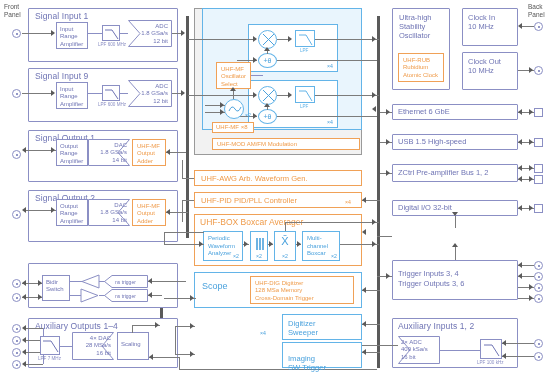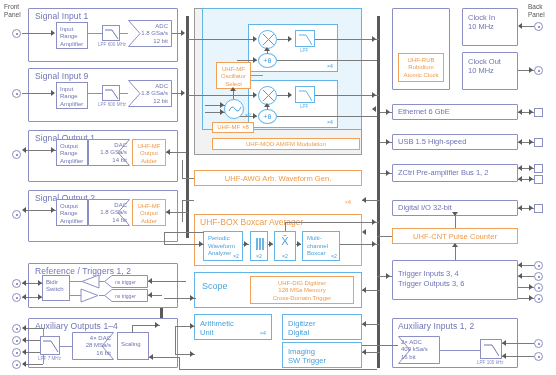--- a/index.html
+++ b/index.html
@@ -47,21 +47,20 @@
   }
   .bbox-lg{font-size:7.6px;line-height:9px;}
   .obox{                    
     border:1px solid #f0a157;
     background:#ffffff;
     color:#ef9b4a;
     font-size:6px;
     line-height:7.4px;
     box-sizing:border-box;
     padding:3px 4px;
-    text-align:center;
   }
   .obox-lg{font-size:7.6px;line-height:9px;}
   .bgrp{border:1px solid #63b4e8;background:#fff;}
   .bgrp-fill{border:1px solid #63b4e8;background:#e9f5fd;}
   .ogrp{border:1px solid #f0a157;background:#fff;}
   .grey-fill{border:1px solid #9a9a9a;background:#f2f2f2;}
   .btitle{position:absolute;color:#4ba2dd;font-size:8.5px;white-space:nowrap;}
   .otitle{position:absolute;color:#ef9b4a;font-size:8.5px;white-space:nowrap;}
 
   
@@ -252,21 +251,20 @@
   </div>
   <div class="blk obox" style="left:132px;top:199px;width:34px;height:27px;">
     <div>UHF-MF</div>
     <div>Output</div>
     <div>Adder</div>
   </div>
   <div class="wh" style="left:166px;top:212px;width:22px;"></div>
   <div class="ar ar-l" style="left:166px;top:209px;"></div>
 
   <div class="blk grp" style="left:28px;top:263px;width:150px;height:45px;"></div>
-  <div class="grp-title" style="left:35px;top:266px;">Reference / Triggers 1, 2</div>
   <div class="bnc" style="left:12px;top:279px;"></div>
   <div class="bnc" style="left:12px;top:293px;"></div>
   <div class="wh" style="left:22px;top:283px;width:20px;"></div>
   <div class="wh" style="left:22px;top:297px;width:20px;"></div>
   <div class="ar ar-l" style="left:22px;top:280px;"></div>
   <div class="ar ar-l" style="left:22px;top:294px;"></div>
   <div class="ar ar-r" style="left:38px;top:280px;"></div>
   <div class="ar ar-r" style="left:38px;top:294px;"></div>
   <div class="blk pbox" style="left:42px;top:275px;width:28px;height:26px;">
     <div>Bidir</div>
@@ -426,20 +424,23 @@
   <div class="blk obox" style="left:212px;top:122px;width:42px;height:11px;padding:1px 3px;">
     <div>UHF-MF ×8</div>
   </div>
   <div class="blk obox" style="left:212px;top:138px;width:148px;height:12px;padding:2px 4px;">
     <div>UHF-MOD AM/FM Modulation</div>
   </div>
 
   <div class="blk obox obox-lg" style="left:194px;top:170px;width:168px;height:16px;padding:3px 6px;">
     <div>UHF-AWG Arb. Waveform Gen.</div>
   </div>
+  <div class="blk obox obox-lg" style="left:194px;top:192px;width:168px;height:16px;padding:3px 6px;">
+    <div>UHF-PID PID/PLL Controller</div>
+  </div>
   <div class="mult-o" style="left:345px;top:199px;">×4</div>
   <div class="wh" style="left:362px;top:200px;width:18px;"></div>
   <div class="ar ar-l" style="left:362px;top:197px;"></div>
   <div class="wh" style="left:182px;top:178px;width:12px;"></div>
   <div class="wv" style="left:182px;top:160px;height:18px;"></div>
   <div class="wh" style="left:182px;top:200px;width:12px;"></div>
   <div class="wv" style="left:182px;top:200px;height:22px;"></div>
 
   <div class="blk ogrp" style="left:194px;top:214px;width:168px;height:52px;"></div>
   <div class="otitle" style="left:200px;top:217px;">UHF-BOX Boxcar Averager</div>
@@ -487,44 +488,45 @@
   <div class="blk obox" style="left:250px;top:276px;width:104px;height:28px;">
     <div>UHF-DIG Digitizer</div>
     <div>128 MSa Memory</div>
     <div>Cross-Domain Trigger</div>
   </div>
   <div class="wh" style="left:164px;top:298px;width:32px;"></div>
   <div class="ar ar-r" style="left:190px;top:295px;"></div>
   <div class="wh" style="left:362px;top:290px;width:18px;"></div>
   <div class="ar ar-l" style="left:362px;top:287px;"></div>
 
-  <div class="blk bbox bbox-lg" style="left:194px;top:314px;width:78px;height:26px;padding:4px 5px;">
-    <div>Arithmetic</div>
-    <div>Unit</div>
-  </div>
   <div class="mult-b" style="left:260px;top:330px;">×4</div>
   <div class="blk bbox bbox-lg" style="left:282px;top:314px;width:80px;height:26px;padding:4px 5px;">
     <div>Digitizer</div>
-    <div>Digital</div>
-  </div>
-  <div class="blk bbox bbox-lg" style="left:282px;top:342px;width:80px;height:26px;padding:4px 5px;">
+    <div>Sweeper</div>
+  </div>
+  <div class="blk bbox bbox-lg" style="left:282px;top:342px;width:80px;height:26px;padding:11px 5px;">
     <div>Imaging</div>
     <div>SW Trigger</div>
   </div>
   <div class="wh" style="left:175px;top:326px;width:20px;"></div>
   <div class="wh" style="left:175px;top:354px;width:20px;"></div>
   <div class="wv" style="left:175px;top:326px;height:28px;"></div>
   <div class="ar ar-r" style="left:190px;top:323px;"></div>
   <div class="ar ar-r" style="left:190px;top:351px;"></div>
   <div class="wh" style="left:362px;top:324px;width:18px;"></div>
   <div class="ar ar-l" style="left:362px;top:321px;"></div>
   <div class="wh" style="left:362px;top:352px;width:18px;"></div>
   <div class="ar ar-l" style="left:362px;top:349px;"></div>
 
   <div class="blk grp" style="left:392px;top:8px;width:58px;height:82px;"></div>
+  <div class="lbl" style="left:399px;top:13px;font-size:7.5px;line-height:9px;">
+    <span>Ultra-high</span><br>
+    <span>Stability</span><br>
+    <span>Oscillator</span>
+  </div>
   <div class="blk obox" style="left:398px;top:53px;width:46px;height:29px;">
     <div>UHF-RUB</div>
     <div>Rubidium</div>
     <div>Atomic Clock</div>
   </div>
   <div class="blk grp" style="left:462px;top:8px;width:56px;height:38px;"></div>
   <div class="lbl" style="left:468px;top:13px;font-size:7.5px;line-height:9px;">
     <span>Clock In</span><br>
     <span>10 MHz</span>
   </div>
@@ -571,23 +573,20 @@
   <div class="wh" style="left:380px;top:173px;width:12px;"></div>
   <div class="ar ar-r" style="left:386px;top:170px;"></div>
 
   <div class="blk grp" style="left:392px;top:200px;width:126px;height:16px;"></div>
   <div class="lbl" style="left:398px;top:204px;font-size:7.5px;">Digital I/O 32-bit</div>
   <div class="sq" style="left:534px;top:204px;"></div>
   <div class="wh" style="left:518px;top:208px;width:16px;"></div>
   <div class="ar ar-l" style="left:518px;top:205px;"></div>
   <div class="ar ar-r" style="left:529px;top:205px;"></div>
 
-  <div class="blk obox obox-lg" style="left:392px;top:228px;width:126px;height:16px;padding:3px 6px;">
-    <div>UHF-CNT Pulse Counter</div>
-  </div>
   <div class="wv" style="left:455px;top:216px;height:12px;"></div>
   <div class="ar ar-d" style="left:452px;top:212px;"></div>
   <div class="wv" style="left:455px;top:244px;height:16px;"></div>
   <div class="ar ar-u" style="left:452px;top:243px;"></div>
   <div class="wh" style="left:377px;top:236px;width:15px;"></div>
 
   <div class="blk grp" style="left:392px;top:260px;width:126px;height:40px;"></div>
   <div class="lbl" style="left:398px;top:269px;font-size:7.5px;line-height:9.5px;">
     <span>Trigger Inputs 3, 4</span><br>
     <span>Trigger Outputs 3, 6</span>

